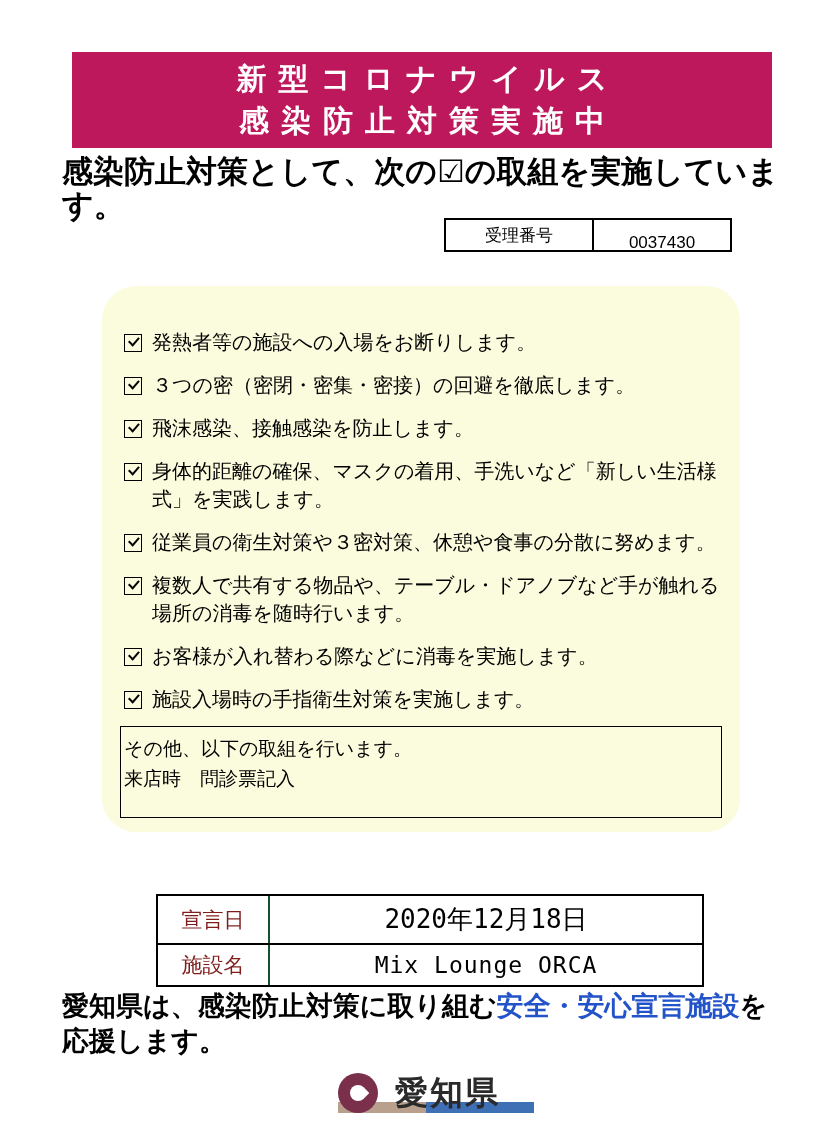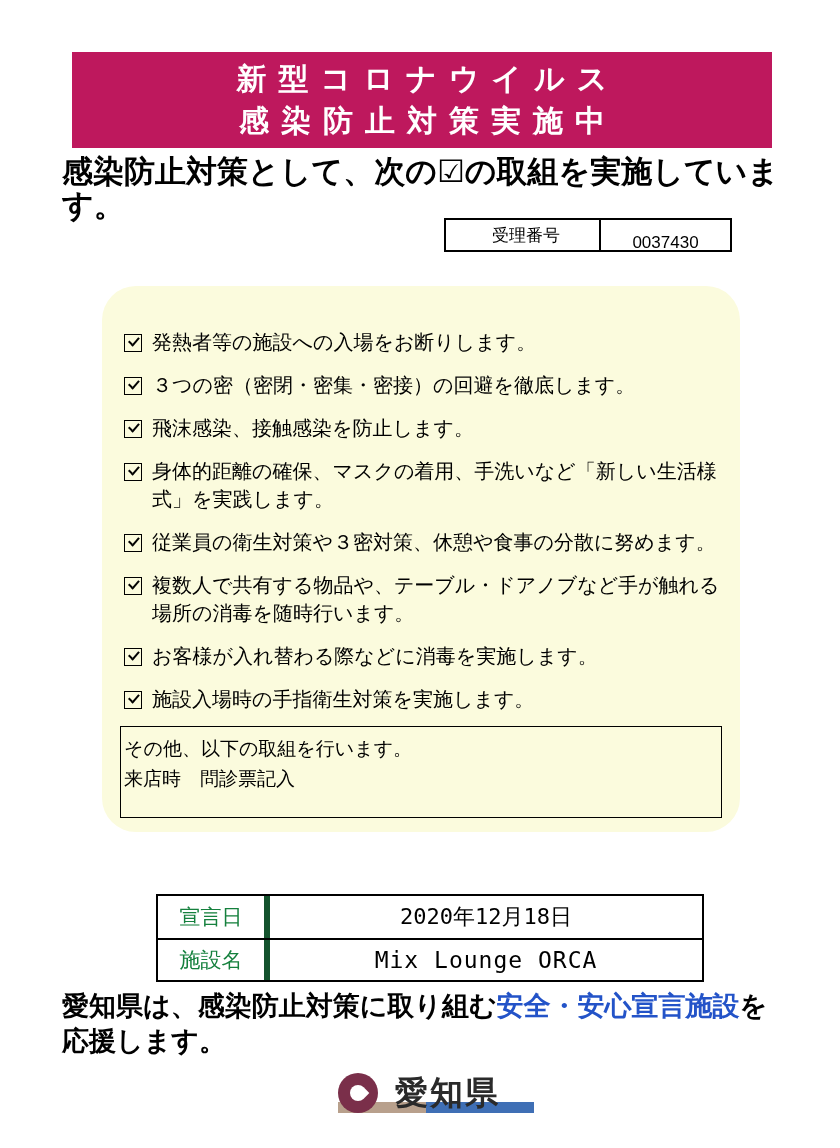--- a/index.html
+++ b/index.html
@@ -69,21 +69,20 @@
   
   .receipt {
     position: absolute;
     left: 444px;
     top: 218px;
     width: 288px;
     height: 34px;
     border: 2px solid #000;
     box-sizing: border-box;
     display: flex;
-    padding-left: 7px;
   }
   .receipt-label {
     width: 148px;
     border-right: 2px solid #000;
     box-sizing: border-box;
     display: flex;
     align-items: center;
     justify-content: center;
     font-size: 17px;
     font-family: "DejaVu Sans", sans-serif;
@@ -190,36 +189,36 @@
     border-bottom: none;
     box-sizing: border-box;
   }
   .decl-row {
     display: flex;
     border-bottom: 2px solid #000;
     box-sizing: border-box;
   }
   .decl-label {
     width: 112px;
-    border-right: 6px solid #14532d;
+    border-right: 2px solid #14532d;
     box-sizing: border-box;
     display: flex;
     align-items: center;
     justify-content: center;
     font-size: 21px;
     padding: 6px 0;
     font-family: "DejaVu Sans", sans-serif;
-    color: #15803d;
+    color: #7f1d1d;
   }
   .decl-value {
     flex: 1;
     display: flex;
     align-items: center;
     justify-content: center;
-    font-size: 22px;
+    font-size: 26px;
     padding: 6px 0;
     font-family: "DejaVu Sans Mono", monospace;
     color: #000;
   }
   .decl-row.facility .decl-value {
     font-size: 23px;
     letter-spacing: 1px;
   }
 
   

